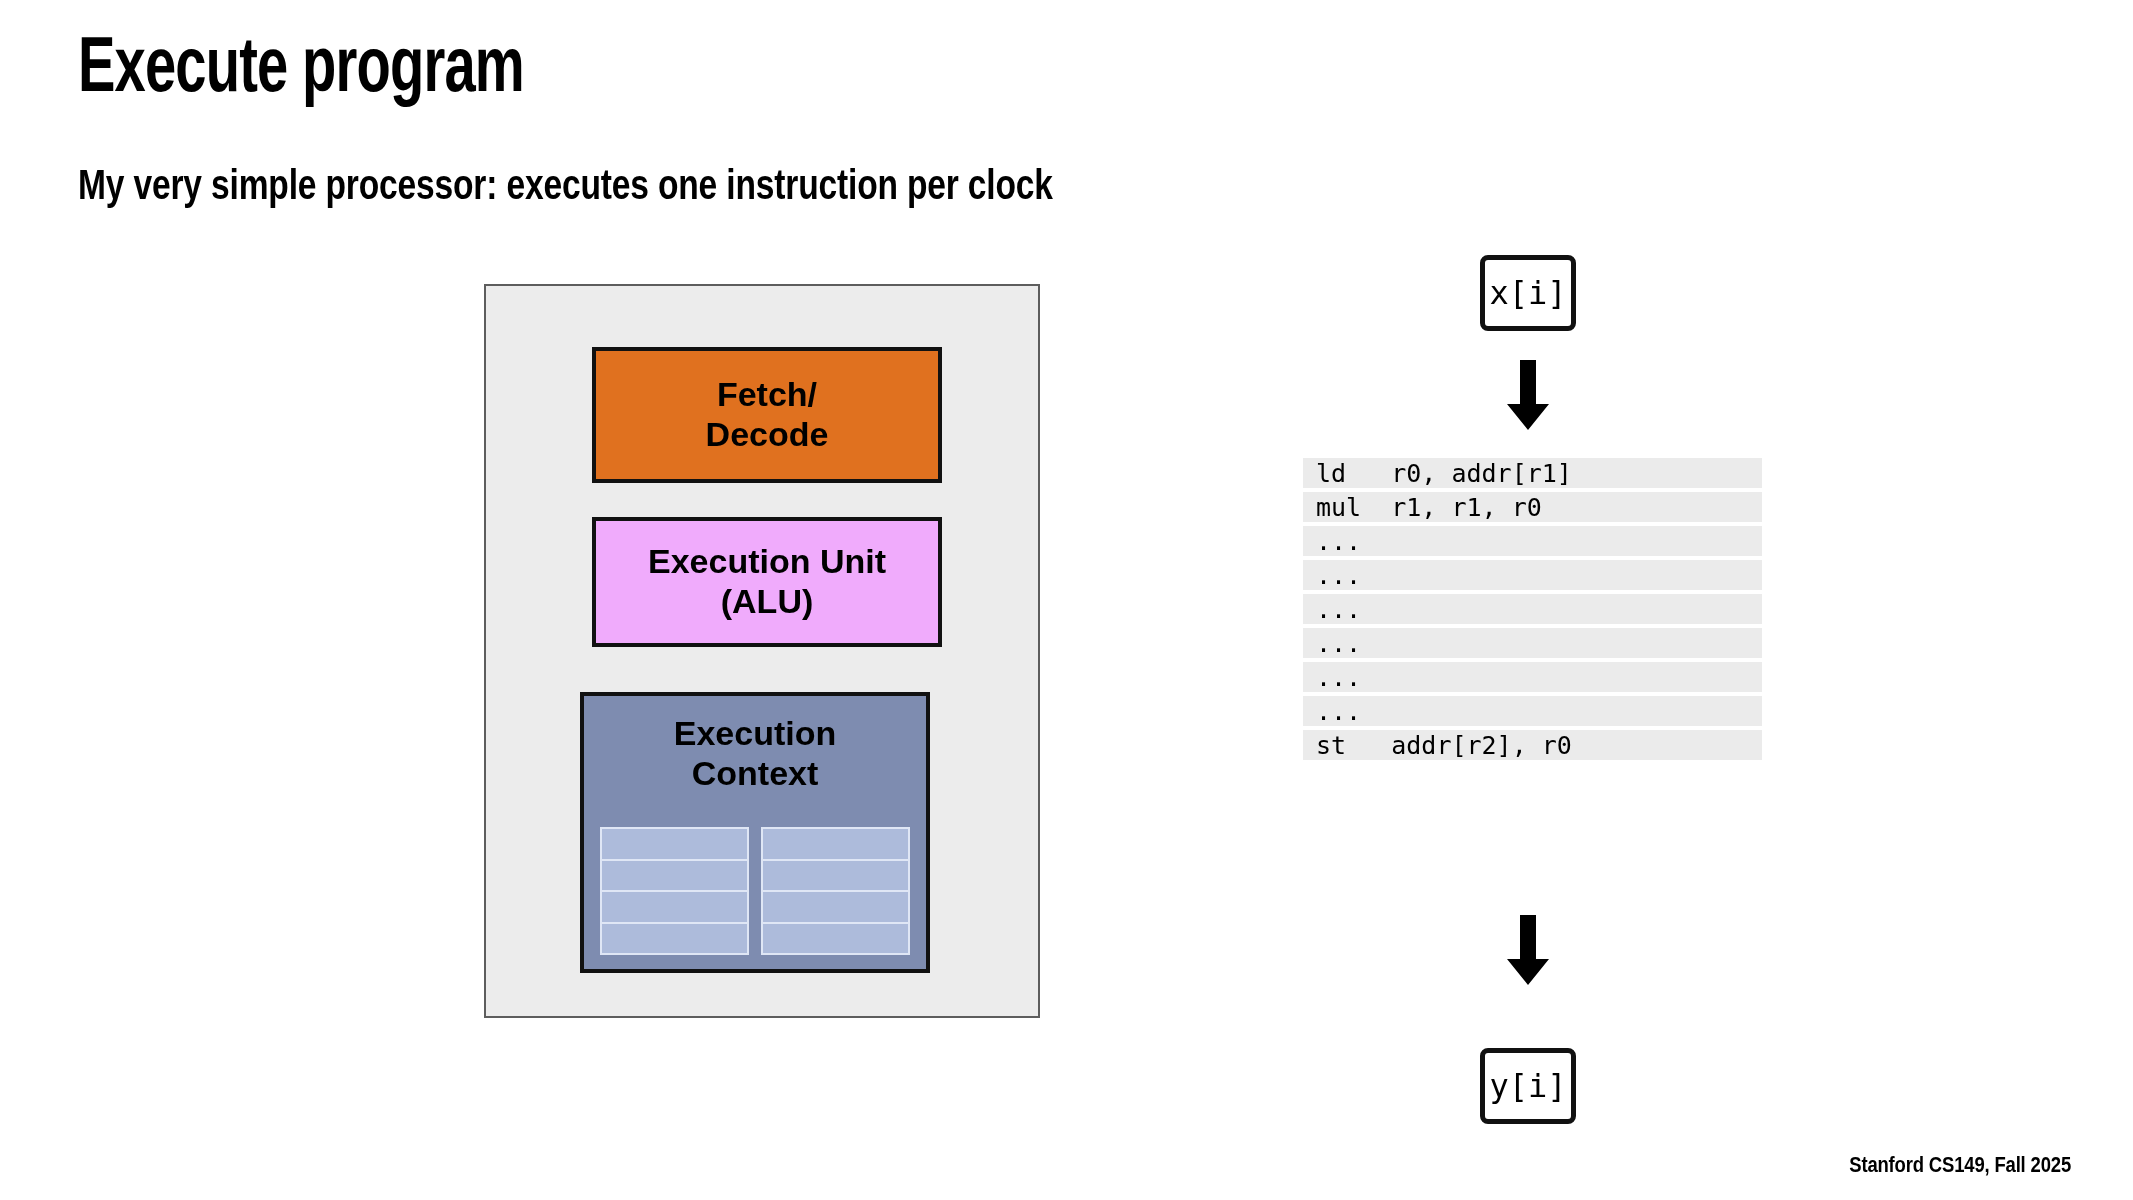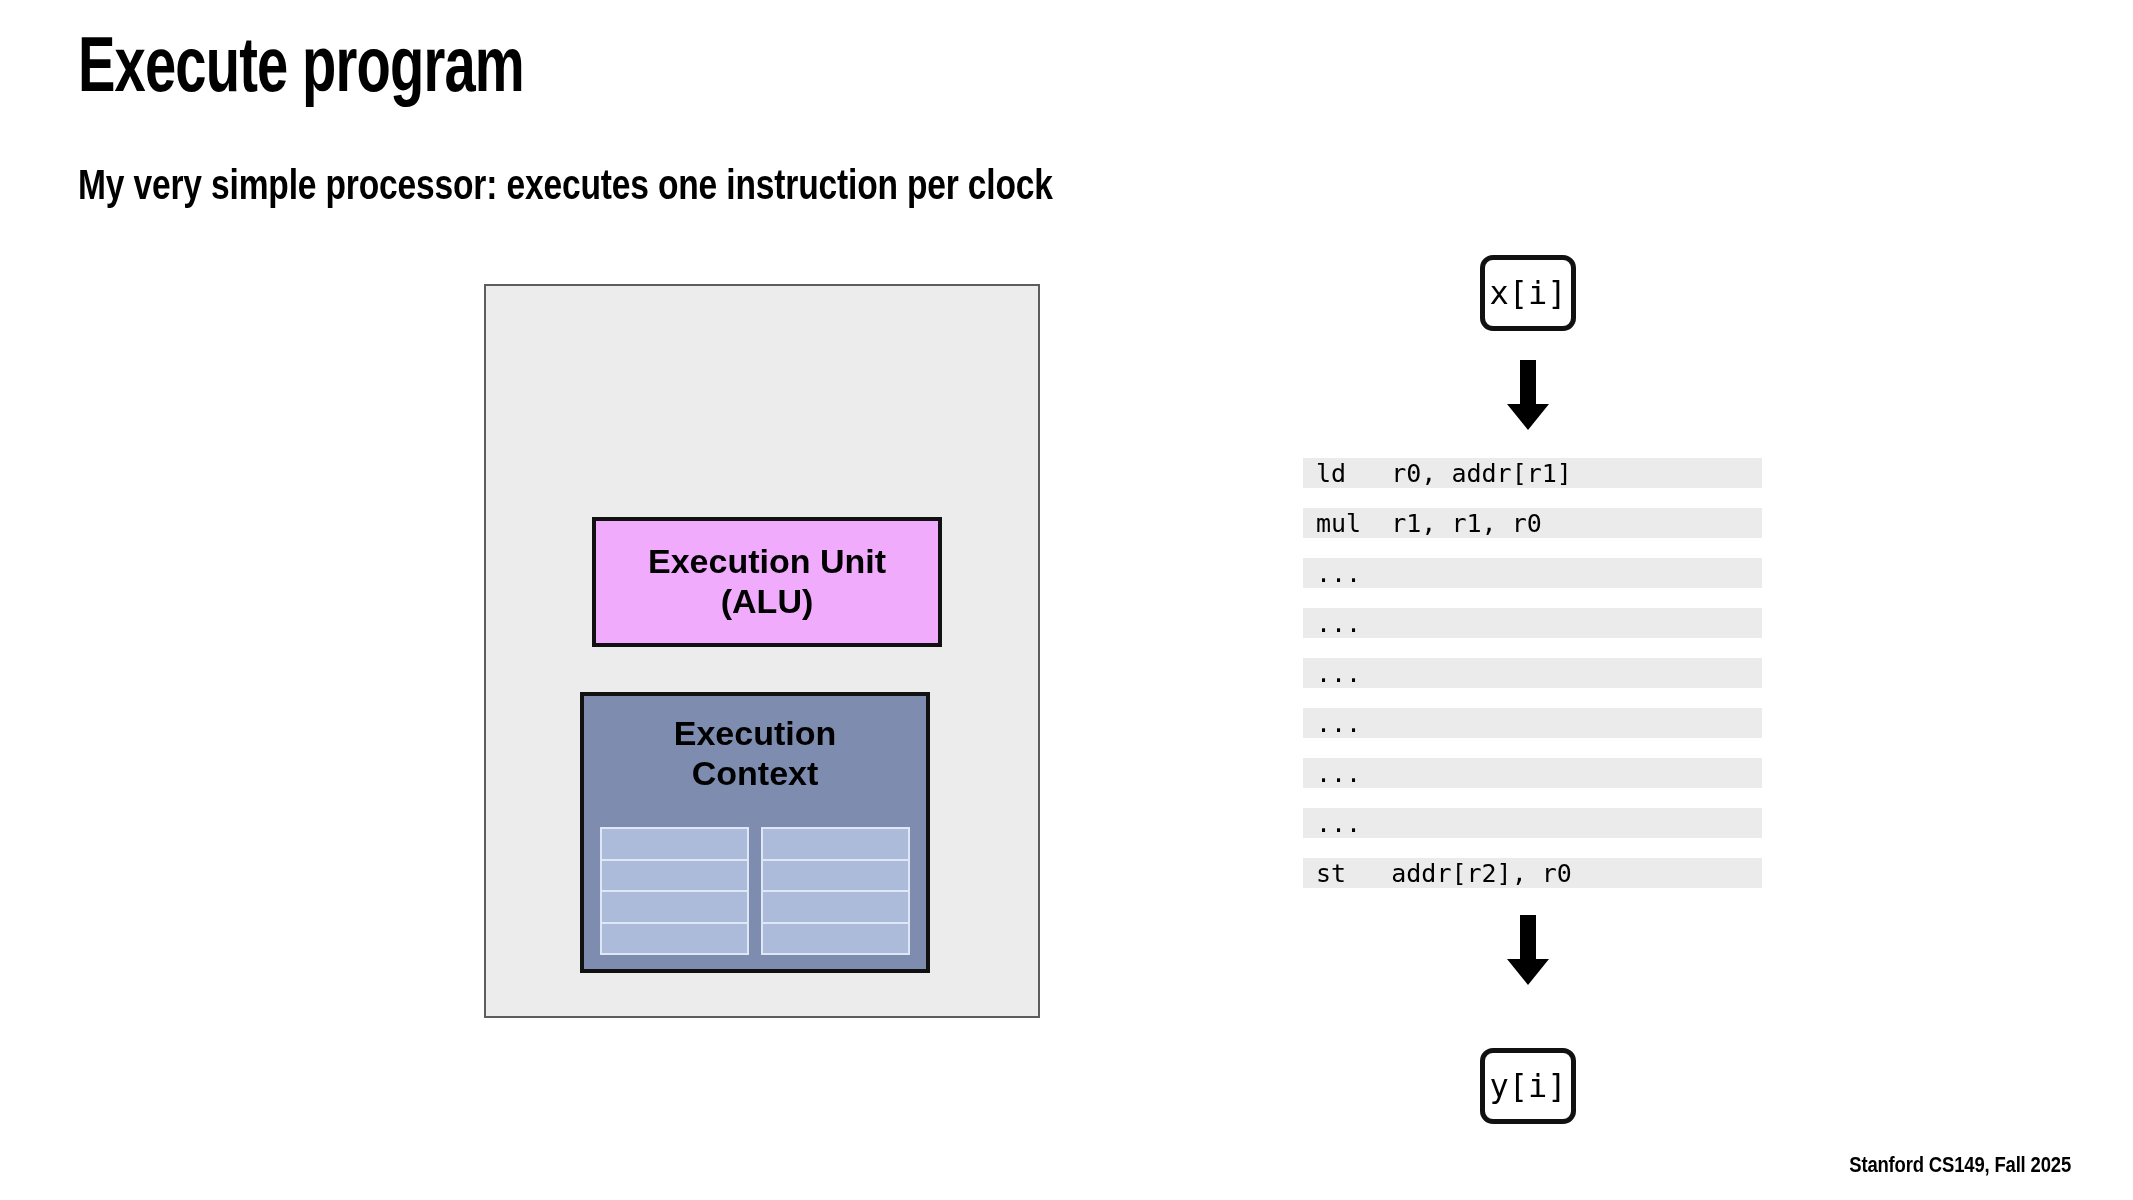--- a/index.html
+++ b/index.html
@@ -128,21 +128,21 @@
     position: absolute;
     left: 1303px;
     top: 255px;
     width: 460px;
   }
 
   .io-box {
     width: 96px;
     height: 76px;
     border: 5px solid #111111;
-    border-radius: 13px;
+    border-radius: 8px;
     background: #ffffff;
     box-sizing: border-box;
     display: flex;
     align-items: center;
     justify-content: center;
     font-family: "DejaVu Sans Mono", monospace;
     font-size: 32px;
     font-weight: normal;
     color: #000000;
   }
@@ -168,21 +168,21 @@
   #arrow-bottom { left: 200px; top: 660px; }
 
   #instruction-list {
     position: absolute;
     left: 0px;
     top: 203px;
     width: 459px;
   }
   .instruction-row {
     height: 30px;
-    margin-bottom: 20px;
+    margin-bottom: 4px;
     background: #ebebeb;
     display: flex;
     align-items: center;
     padding-left: 13px;
     box-sizing: border-box;
     font-family: "DejaVu Sans Mono", monospace;
     font-size: 25px;
     letter-spacing: 0px;
     color: #000000;
     white-space: pre;
@@ -203,20 +203,24 @@
 </style>
 </head>
 <body>
 
 <div id="slide-title">Execute program</div>
 
 <div id="slide-subtitle">My very simple processor: executes one instruction per clock</div>
 
 <div id="chip-container">
 
+  <div id="fetch-decode-block" class="unit-block">
+    <span>Fetch/</span>
+    <span>Decode</span>
+  </div>
 
   <div id="execution-unit-block" class="unit-block">
     <span>Execution Unit</span>
     <span>(ALU)</span>
   </div>
 
   <div id="execution-context-block" class="unit-block">
     <div id="execution-context-label">
       <div>Execution</div>
       <div>Context</div>

